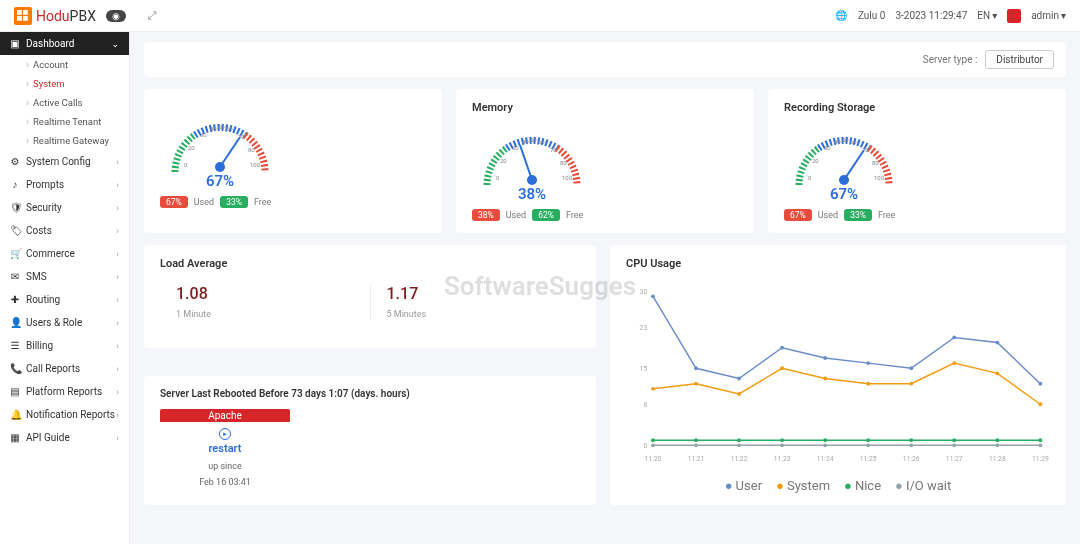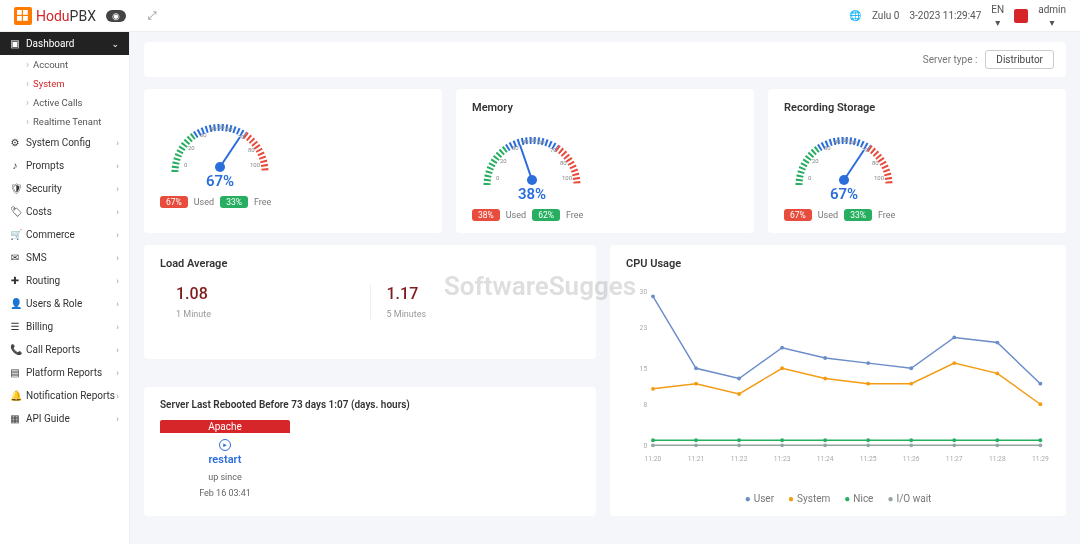--- a/index.html
+++ b/index.html
@@ -11,21 +11,21 @@
   .logo-mark { width: 18px; height: 18px; background: #ff7b00; border-radius: 2px; display: flex; align-items: center; justify-content: center; }
   .logo-mark svg { width: 12px; height: 12px; }
   .logo-text { font-weight: 400; font-size: 14px; }
   .logo-text .hodu { color: #d6262a; }
   .logo-text .pbx { color: #333; }
   .eye-badge { background: #444; color: #fff; font-size: 9px; border-radius: 7px; padding: 1px 6px; margin-left: 6px; }
   .fullscreen-icon { margin-left: 22px; font-size: 11px; color: #888; cursor: pointer; }
   .topbar-spacer { flex: 1; }
   .topbar-right { display: flex; align-items: center; gap: 10px; font-size: 10px; color: #555; }
   .topbar-right .avatar { width: 14px; height: 14px; background: #d6262a; border-radius: 2px; display: inline-block; }
-  .lang-sel, .user-sel { display: flex; align-items: center; gap: 2px; cursor: pointer; flex-direction: column; }
+  .lang-sel, .user-sel { display: flex; align-items: center; gap: 2px; cursor: pointer; }
 
   
   .shell { display: flex; height: calc(100% - 32px); }
   .sidebar { width: 130px; background: #fff; border-right: 1px solid #eee; overflow-y: hidden; }
   .side-item { display: flex; align-items: center; justify-content: space-between; padding: 6px 10px; font-size: 10px; color: #333; cursor: pointer; }
   .side-item.active { background: #222; color: #fff; }
   .side-item .si-left { display: flex; align-items: center; gap: 6px; }
   .side-item .si-icon { width: 10px; display: inline-block; text-align: center; font-size: 10px; }
   .side-item .chev { font-size: 9px; color: #999; }
   .side-item.active .chev { color: #fff; }
@@ -63,21 +63,21 @@
   .reboot-card .card-title { font-weight: 600; font-size: 10px; }
   .apache-block { width: 130px; margin-top: 10px; text-align: center; }
   .apache-head { background: #d6262a; color: #fff; font-size: 10px; padding: 1px 0; border-radius: 2px 2px 0 0; }
   .apache-body { font-size: 9px; color: #666; padding: 6px 0; }
   .apache-body .restart { color: #2b6edb; font-weight: 600; font-size: 11px; display: block; margin: 2px 0 6px; cursor: pointer; }
   .apache-body .play { display: inline-block; border: 1px solid #2b6edb; color: #2b6edb; width: 12px; height: 12px; border-radius: 50%; font-size: 7px; line-height: 11px; cursor: pointer; }
 
   
   .cpu-card { flex: 1; }
   .cpu-chart { margin-top: 10px; }
-  .cpu-legend { display: flex; gap: 14px; justify-content: center; font-size: 10px; color: #777; margin-top: 19px; }
+  .cpu-legend { display: flex; gap: 14px; justify-content: center; font-size: 13px; color: #777; margin-top: 4px; }
   .cpu-legend span::before { content: "●"; margin-right: 3px; }
   .cpu-legend .u::before { color: #6a8cc9; }
   .cpu-legend .s::before { color: #f39c12; }
   .cpu-legend .n::before { color: #27ae60; }
   .cpu-legend .i::before { color: #95a5a6; }
 
   .watermark { position: absolute; left: 50%; top: 50%; transform: translate(-50%, -4%); font-size: 26px; font-weight: 600; color: rgba(160,160,160,0.35); pointer-events: none; white-space: nowrap; }
 </style>
 </head>
 <body>
@@ -127,20 +127,23 @@
         <span>Account</span>
       </div>
     <div class="sub-item sel">
         <span>System</span>
       </div>
     <div class="sub-item">
         <span>Active Calls</span>
       </div>
     <div class="sub-item">
         <span>Realtime Tenant</span>
+      </div>
+    <div class="sub-item">
+        <span>Realtime Gateway</span>
       </div>
 
     <div class="side-item">
         <span class="si-left">
           <span class="si-icon">⚙</span>
           <span>System Config</span>
         </span>
         <span class="chev">›</span>
       </div>
     <div class="side-item">

